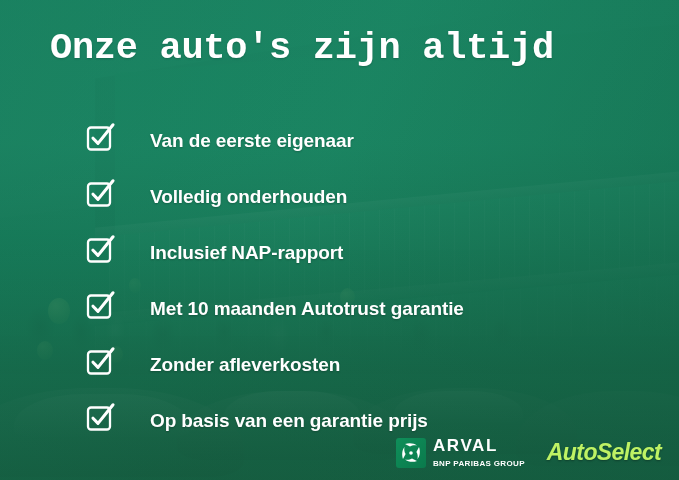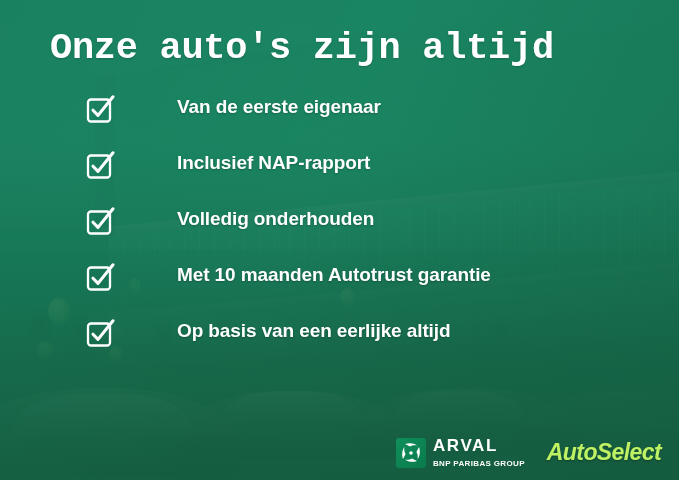--- a/index.html
+++ b/index.html
@@ -196,23 +196,22 @@
   .list {
     position: absolute;
     left: 86px;
     top: 96px;
     margin: 0;
     padding: 0;
     list-style: none;
   }
   .list-item {
     display: flex;
-    align-items: flex-start;
+    align-items: flex-end;
     height: 56px;
-    gap: 27px;
   }
   .check {
     width: 28px;
     height: 28px;
     flex: 0 0 28px;
     position: relative;
   }
   .check svg { display: block; overflow: visible; }
   .item-label {
     margin-left: 36px;
@@ -325,52 +324,61 @@
         <span class="item-label">Van de eerste eigenaar</span>
       </li>
 
       <li class="list-item">
         <span class="check">
           <svg width="28" height="28" viewBox="0 0 28 28" aria-hidden="true">
             <rect x="2" y="3.5" width="22" height="22" rx="3" ry="3" fill="none" stroke="#ffffff" stroke-width="2.3"></rect>
             <path d="M7 14.2 L12 19.4 L27 0.8" fill="none" stroke="#ffffff" stroke-width="3.1" stroke-linecap="round" stroke-linejoin="round"></path>
           </svg>
         </span>
+        <span class="item-label">Volledig onderhouden</span>
+      </li>
+
+      <li class="list-item">
+        <span class="check">
+          <svg width="28" height="28" viewBox="0 0 28 28" aria-hidden="true">
+            <rect x="2" y="3.5" width="22" height="22" rx="3" ry="3" fill="none" stroke="#ffffff" stroke-width="2.3"></rect>
+            <path d="M7 14.2 L12 19.4 L27 0.8" fill="none" stroke="#ffffff" stroke-width="3.1" stroke-linecap="round" stroke-linejoin="round"></path>
+          </svg>
+        </span>
         <span class="item-label">Inclusief NAP-rapport</span>
       </li>
 
       <li class="list-item">
         <span class="check">
           <svg width="28" height="28" viewBox="0 0 28 28" aria-hidden="true">
             <rect x="2" y="3.5" width="22" height="22" rx="3" ry="3" fill="none" stroke="#ffffff" stroke-width="2.3"></rect>
             <path d="M7 14.2 L12 19.4 L27 0.8" fill="none" stroke="#ffffff" stroke-width="3.1" stroke-linecap="round" stroke-linejoin="round"></path>
           </svg>
         </span>
-        <span class="item-label">Volledig onderhouden</span>
-      </li>
-
-      <li class="list-item">
-        <span class="check">
-          <svg width="28" height="28" viewBox="0 0 28 28" aria-hidden="true">
-            <rect x="2" y="3.5" width="22" height="22" rx="3" ry="3" fill="none" stroke="#ffffff" stroke-width="2.3"></rect>
-            <path d="M7 14.2 L12 19.4 L27 0.8" fill="none" stroke="#ffffff" stroke-width="3.1" stroke-linecap="round" stroke-linejoin="round"></path>
-          </svg>
-        </span>
         <span class="item-label">Met 10 maanden Autotrust garantie</span>
       </li>
 
-
-      <li class="list-item">
-        <span class="check">
-          <svg width="28" height="28" viewBox="0 0 28 28" aria-hidden="true">
-            <rect x="2" y="3.5" width="22" height="22" rx="3" ry="3" fill="none" stroke="#ffffff" stroke-width="2.3"></rect>
-            <path d="M7 14.2 L12 19.4 L27 0.8" fill="none" stroke="#ffffff" stroke-width="3.1" stroke-linecap="round" stroke-linejoin="round"></path>
-          </svg>
-        </span>
-        <span class="item-label">Op basis van een eerlijke altijd</span>
+      <li class="list-item">
+        <span class="check">
+          <svg width="28" height="28" viewBox="0 0 28 28" aria-hidden="true">
+            <rect x="2" y="3.5" width="22" height="22" rx="3" ry="3" fill="none" stroke="#ffffff" stroke-width="2.3"></rect>
+            <path d="M7 14.2 L12 19.4 L27 0.8" fill="none" stroke="#ffffff" stroke-width="3.1" stroke-linecap="round" stroke-linejoin="round"></path>
+          </svg>
+        </span>
+        <span class="item-label">Zonder afleverkosten</span>
+      </li>
+
+      <li class="list-item">
+        <span class="check">
+          <svg width="28" height="28" viewBox="0 0 28 28" aria-hidden="true">
+            <rect x="2" y="3.5" width="22" height="22" rx="3" ry="3" fill="none" stroke="#ffffff" stroke-width="2.3"></rect>
+            <path d="M7 14.2 L12 19.4 L27 0.8" fill="none" stroke="#ffffff" stroke-width="3.1" stroke-linecap="round" stroke-linejoin="round"></path>
+          </svg>
+        </span>
+        <span class="item-label">Op basis van een garantie prijs</span>
       </li>
 
     </ul>
 
     <div class="logos">
 
       <div class="arval">
         <span class="bnp-mark">
           <svg width="30" height="30" viewBox="0 0 30 30" aria-hidden="true">
             <path d="M9 6 C13 4.5 18 5 21 7.5 C18.5 7 16 7.3 14 8.6 Z" fill="#ffffff"></path>

